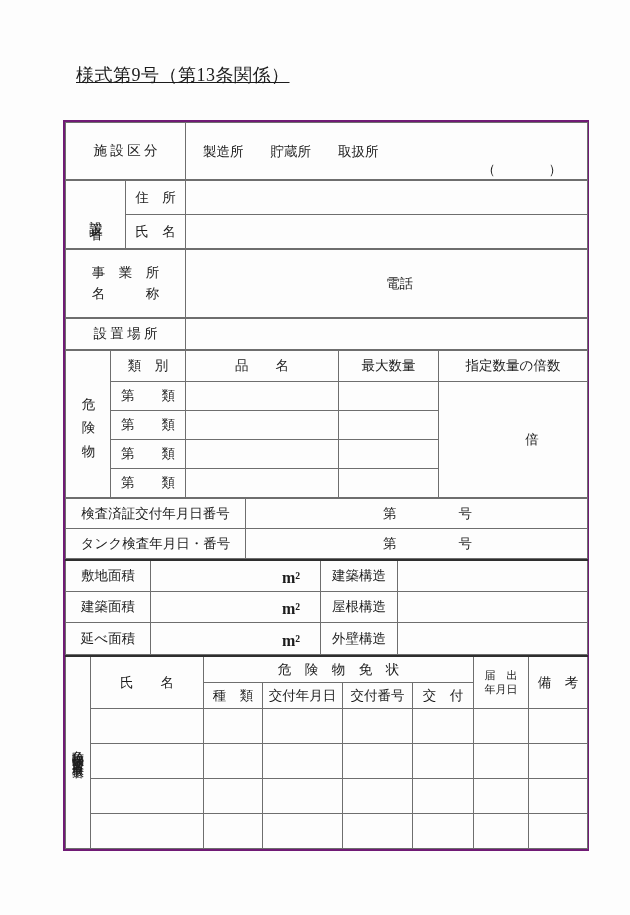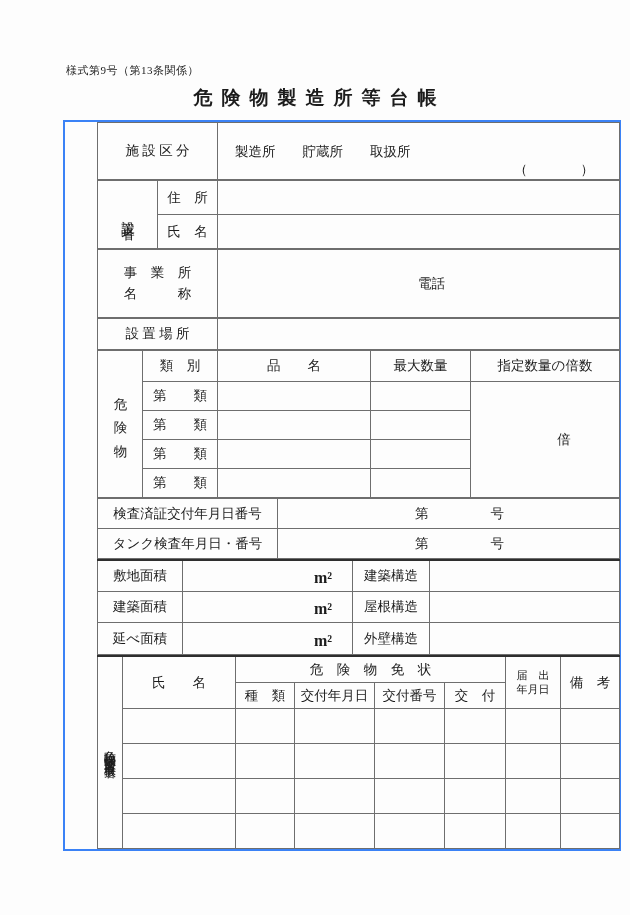--- a/index.html
+++ b/index.html
@@ -2,26 +2,26 @@
 <html><head>
 <meta charset="utf-8">
 <style>
   html,body{margin:0;padding:0;}
   body{
     width:630px;height:915px;background:#fdfdfd;
     font-family:"Liberation Serif","DejaVu Serif",serif;
     color:#1c1c1c;
   }
   .page{position:relative;width:630px;height:915px;background:#fdfdfd;overflow:hidden;}
-  .form-no{position:absolute;left:66px;top:63px;font-size:11px;letter-spacing:0.5px;}
+  .form-no{position:absolute;left:76px;top:63px;font-size:18px;letter-spacing:0.5px;text-decoration:underline;}
   .doc-title{
     position:absolute;left:0;top:85px;width:630px;text-align:center;
     font-size:19px;font-weight:bold;letter-spacing:9px;text-indent:9px;
   }
-  .ledger{position:absolute;left:63px;top:120px;width:522px;border:2px solid #3b82f6;background:#fdfdfd;padding-left:32px;}
+  .ledger{position:absolute;left:63px;top:120px;width:522px;border:2px solid #701a75;background:#fdfdfd;}
   table.sec{border-collapse:collapse;table-layout:fixed;width:522px;}
   .sec td{
     border:1px solid #6e6e6e;padding:0;font-size:13.5px;
     text-align:center;vertical-align:middle;overflow:hidden;
     line-height:1.35;
   }
   .sec.thick{border-top:2px solid #2e2e2e;}
   .tleft{text-align:left;padding-left:11px;}
   
   .vtext{
@@ -50,21 +50,20 @@
   tr.h52 td{height:52px;} tr.h33 td{height:33px;} tr.h67 td{height:67px;}
   tr.h30 td{height:30px;} tr.h28 td{height:28px;} tr.h29 td{height:29px;}
   tr.h31 td{height:31px;} tr.h25 td{height:25px;} tr.h34 td{height:34px;}
 </style>
 </head>
 <body>
 
 <div class="page">
 
   <div class="form-no">様式第9号（第13条関係）</div>
-  <div class="doc-title">危険物製造所等台帳</div>
 
   <div class="ledger">
 
     <table class="sec">
       <colgroup>
           <col style="width:120px">
           <col style="width:402px">
         </colgroup>
       <tbody>
           <tr class="h52">

